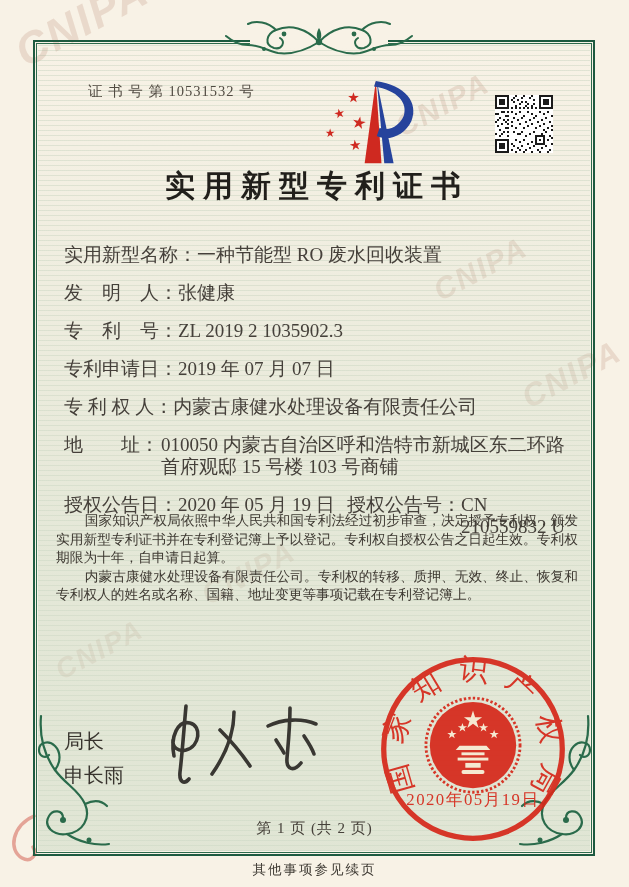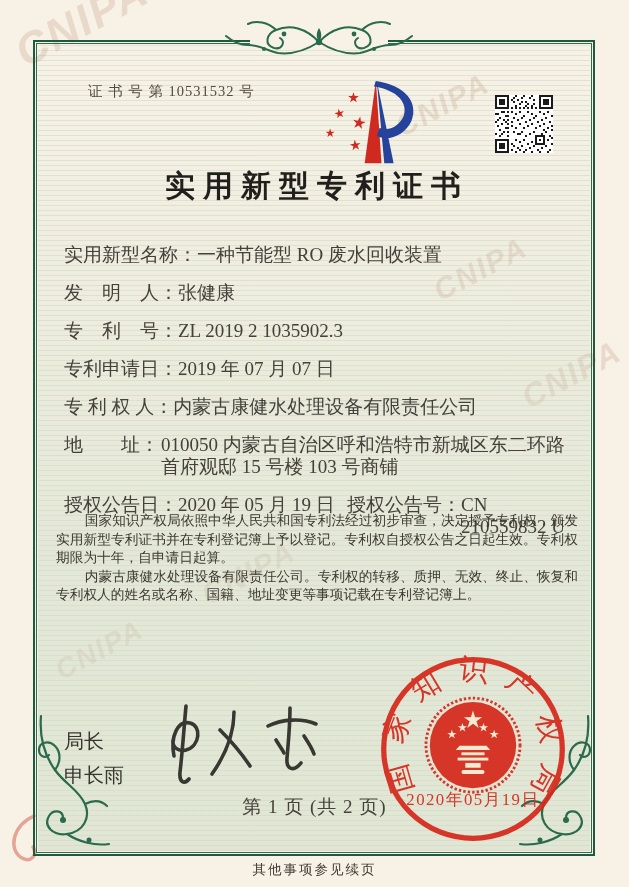--- a/index.html
+++ b/index.html
@@ -45,21 +45,21 @@
   .fvalue{flex:1;}
   .gdate{flex:0 0 169px;}
   .paras{
     position:absolute;z-index:5;left:56px;top:512px;width:522px;
     font-size:13.7px;line-height:18.6px;text-align:justify;color:#3d3831;
   }
   .paras p{margin:0;text-indent:2.1em;}
   .sig-block{position:absolute;z-index:5;left:64px;top:724px;font-size:20px;color:#39352f;line-height:34px;}
   .sig-svg{position:absolute;z-index:5;left:146px;top:698px;}
   .seal{position:absolute;z-index:4;left:377px;top:653px;}
-  .pageno{position:absolute;z-index:5;left:0;right:0;top:794px;text-align:center;font-size:19px;color:#46413a;letter-spacing:1px;}
+  .pageno{position:absolute;z-index:5;left:0;right:0;top:819px;text-align:center;font-size:15px;color:#46413a;letter-spacing:1px;}
   .footnote{position:absolute;z-index:5;left:0;right:0;top:861px;text-align:center;font-size:13.5px;color:#3e3a33;letter-spacing:2px;}
   .redmark{position:absolute;z-index:1;left:0;top:812px;}
 </style>
 </head>
 <body>
 
 <div class="page">
 
   <span class="wm" style="left:10px;top:-4px;font-size:44px;">CNIPA</span>
   <span class="wm" style="left:392px;top:88px;font-size:30px;">CNIPA</span>

